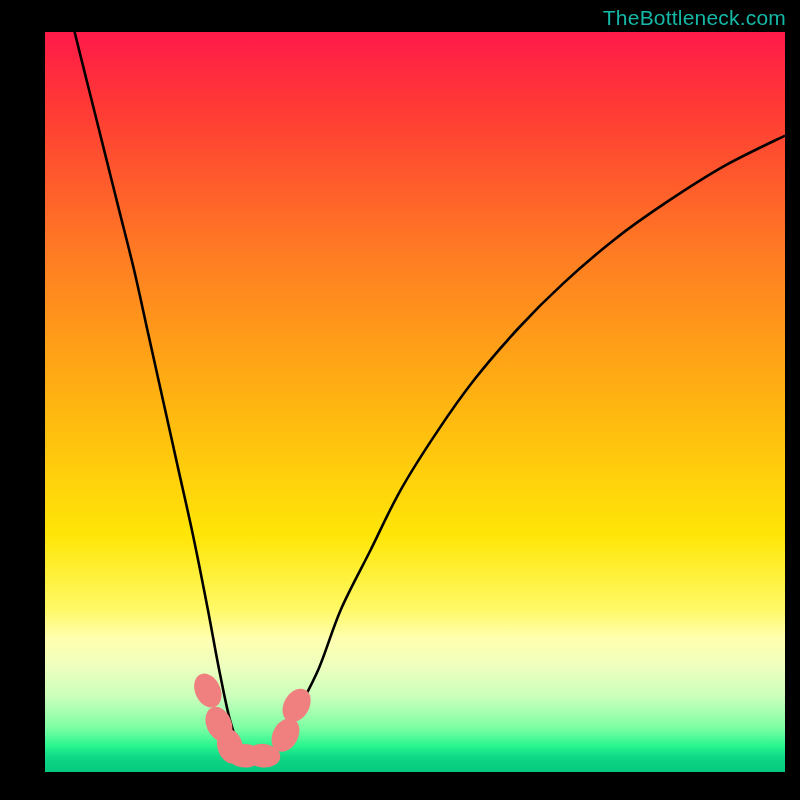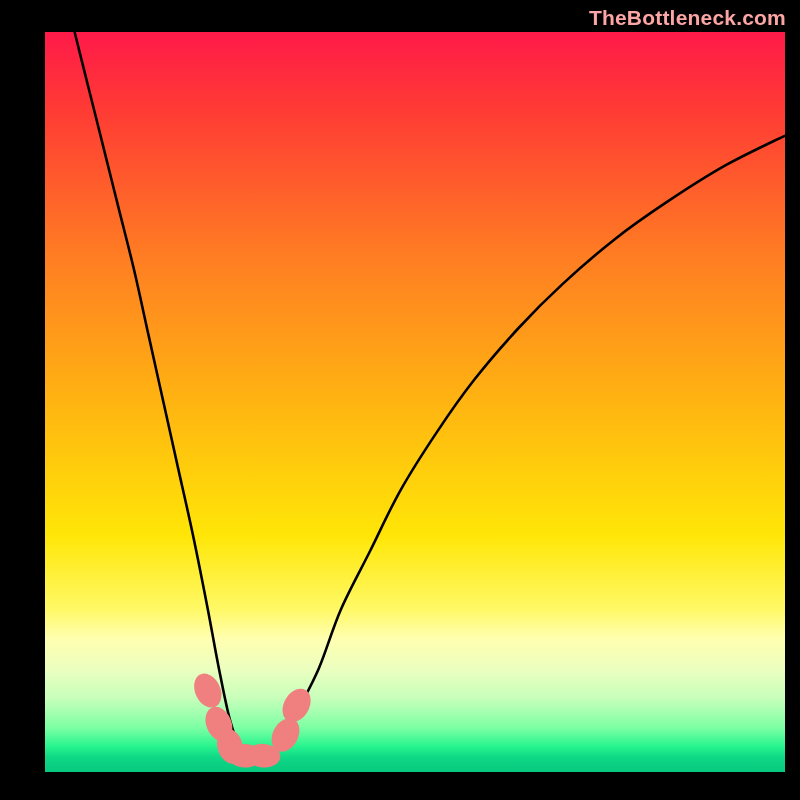--- a/index.html
+++ b/index.html
@@ -27,23 +27,23 @@
   }
   .gradient {
     position: absolute;
     left: 0; top: 0;
     width: 100%; height: 100%;
   }
   .watermark {
     position: absolute;
     right: 14px;
     top: 6px;
-    color: #fca5a5;
+    color: #14b8a6;
     font-size: 21px;
-    font-weight: 700;
+    font-weight: 400;
     letter-spacing: 0.2px;
   }
   svg.curve {
     position: absolute;
     left: 0; top: 0;
     width: 100%;
     height: 100%;
   }
 </style>
 </head>

